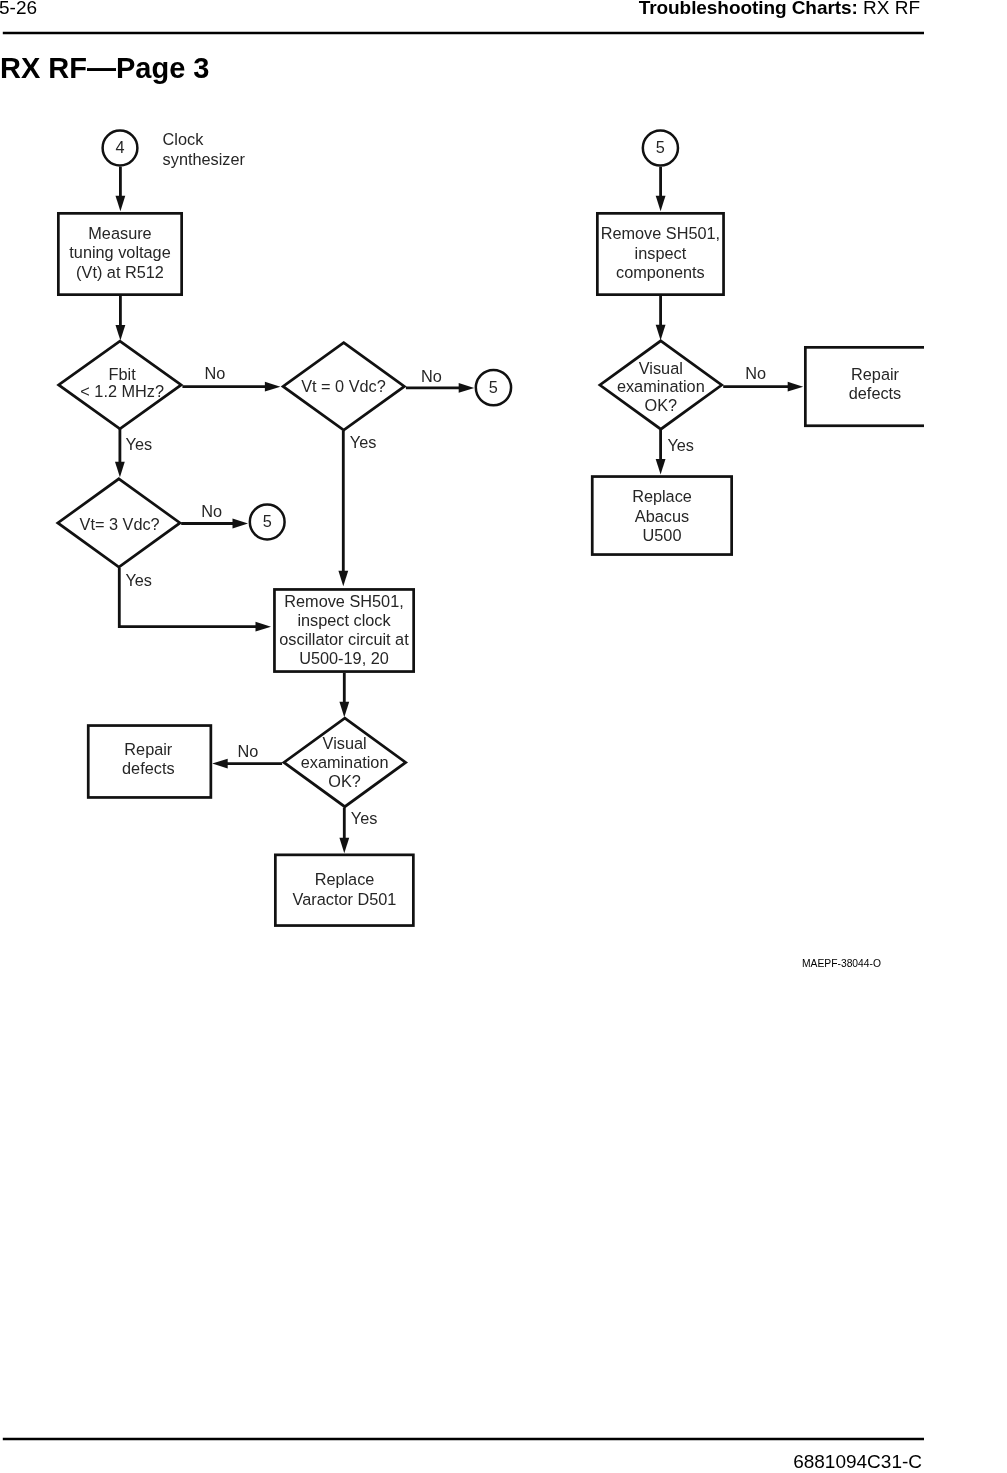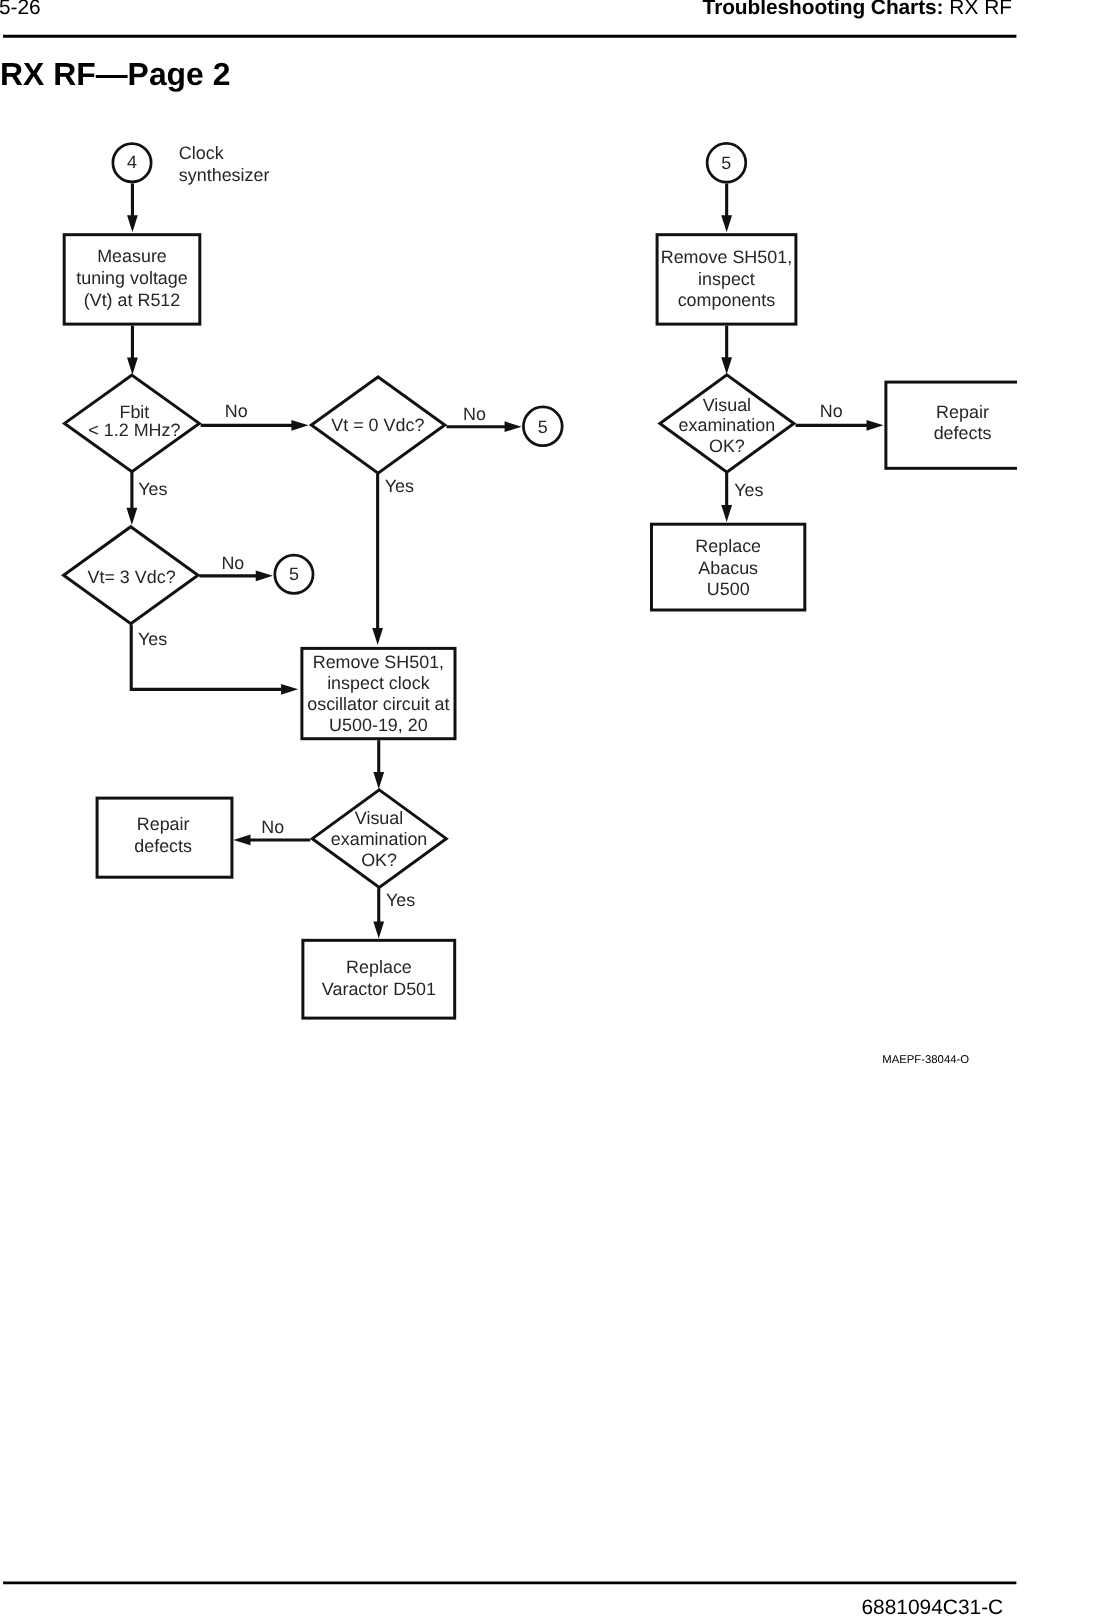--- a/index.html
+++ b/index.html
@@ -9,41 +9,41 @@
   .hdr-left,.hdr-right,.title,.ftr-left,.ftr-right,.figid{transform:translateZ(0);}
   .page{position:relative;width:924px;height:1473px;overflow:hidden;background:#fff;}
   .hdr-left{position:absolute;left:-1px;top:-2px;font-size:19px;line-height:19px;white-space:nowrap;}
   .hdr-right{position:absolute;right:4px;top:-2.5px;font-size:19px;line-height:19px;white-space:nowrap;}
   .hdr-right b{font-weight:bold;letter-spacing:-0.07px;}
   .rule{position:absolute;left:0;width:1007px;height:6px;}
   .rule-top{top:30.0px;}
   .rule-bot{top:1435.95px;}
   .title{position:absolute;left:0px;top:54px;font-size:29px;font-weight:bold;line-height:29px;margin:0;white-space:nowrap;}
   .ftr-left{position:absolute;left:-1px;top:1533px;font-size:12px;line-height:19px;white-space:nowrap;font-family:Liberation Serif, serif;}
-  .ftr-right{position:absolute;right:12px;top:1451.5px;font-size:19px;line-height:19px;white-space:nowrap;}
+  .ftr-right{position:absolute;right:2px;top:1451.5px;font-size:19px;line-height:19px;white-space:nowrap;}
   .figid{position:absolute;left:802px;top:959px;font-size:10.3px;line-height:10.3px;white-space:nowrap;}
   svg.flow{position:absolute;left:0;top:0;width:1007px;height:1000px;transform:translateZ(0);}
   svg.flow .shape{fill:#fff;stroke:#111;stroke-width:2.72;}
   svg.flow .circ{stroke-width:2.5;}
   svg.flow .ln{fill:none;stroke:#111;stroke-width:2.82;stroke-linecap:butt;stroke-linejoin:miter;}
   svg.flow .fil{fill:#111;stroke:none;}
   svg.flow text{-webkit-font-smoothing:antialiased;}
   svg.flow .t{font-family:"Liberation Sans",sans-serif;font-size:16.3px;fill:#262626;text-anchor:middle;}
   svg.flow .ts{text-anchor:start;}
 </style>
 </head>
 <body>
 
 <div class="page">
   <div class="hdr-left">5-26</div>
   <div class="hdr-right"><b>Troubleshooting Charts:</b><span> RX RF</span></div>
   <svg class="rule rule-top" viewBox="0 0 1007 6">
       <line x1="2.8" y1="3" x2="1007" y2="3" stroke="#000" stroke-width="2.6"></line>
     </svg>
-  <h1 class="title">RX RF—Page 2</h1>
+  <h1 class="title">RX RF—Page 3</h1>
 
   <svg class="flow" viewBox="0 0 1007 1000">
 <g>
 <circle class="shape circ" cx="120.00" cy="148.00" r="17.38"></circle>
 <text class="t" x="120.00" y="153.10">4</text>
 </g>
 <text class="t ts" x="162.6" y="144.9">Clock</text>
 <text class="t ts" x="162.6" y="164.5">synthesizer</text>
 <g>
         <line class="ln" x1="120.40" y1="166.70" x2="120.40" y2="196.70"></line>

